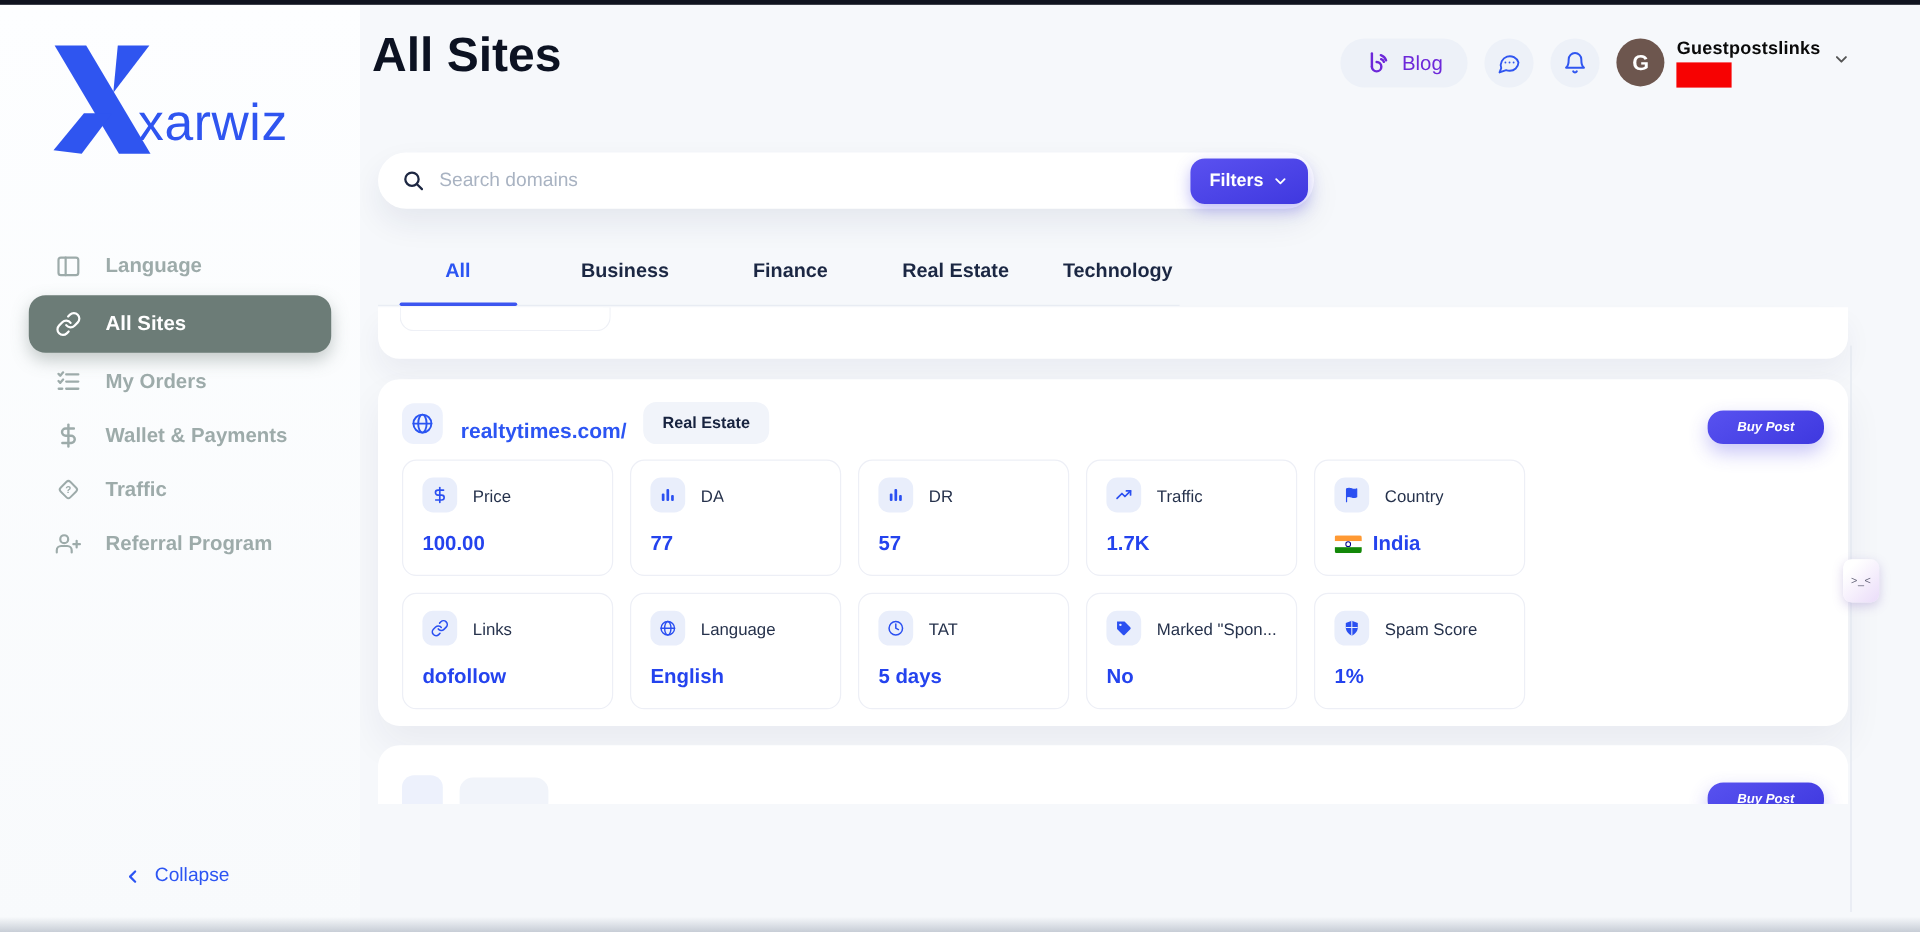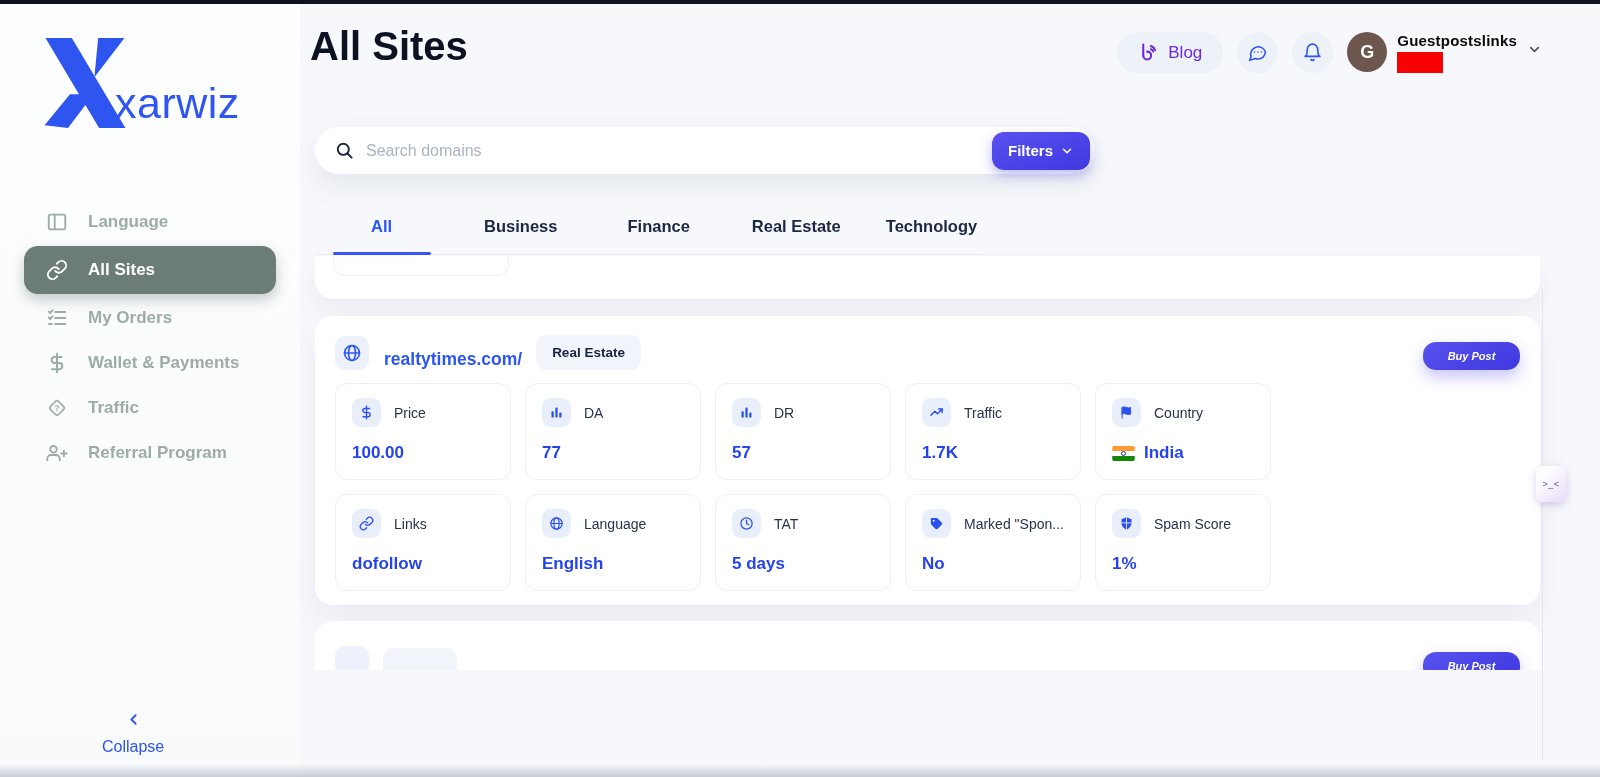--- a/index.html
+++ b/index.html
@@ -19,22 +19,22 @@
   .logo { position:absolute; top:32px; left:38px; display:flex; align-items:flex-end; cursor:pointer; }
   .logo-x svg { width:94px; height:94px; display:block; }
   .logo-text { color:#2f55f0; font-size:43px; font-weight:400; letter-spacing:.5px; margin-left:-17px; margin-bottom:2px; }
   .nav { position:absolute; top:194px; left:0; right:0; }
   .nav-item { display:flex; align-items:center; gap:20px; margin:3px 24px; padding:10px 0 10px 22px;
               border-radius:14px; color:#9dabaa; font-size:17px; font-weight:600; cursor:pointer; }
   .nav-ic { display:flex; }
   .nav-ic svg { width:22px; height:22px; }
   .nav-item.active { background:#6c7c77; color:#ffffff; padding-top:13px; padding-bottom:13px;
                      box-shadow:0 6px 14px rgba(90,105,100,.35); font-weight:700; }
-  .collapse { position:absolute; bottom:21px; left:102px; display:flex; align-items:center; gap:10px;
-              color:#2c55f3; font-size:16px; cursor:pointer;flex-direction:column; }
+  .collapse { position:absolute; bottom:38px; left:102px; display:flex; align-items:center; gap:10px;
+              color:#2c55f3; font-size:16px; cursor:pointer; }
   .collapse svg { width:17px; height:17px; }
 
   
   .main { position:absolute; left:300px; top:4px; right:0; bottom:0; }
   .page-title { position:absolute; left:10px; top:20px; font-size:40px; font-weight:800; color:#0c1222; }
 
   .top-right { position:absolute; top:28px; right:58px; display:flex; align-items:center; gap:14px; }
   .blog-pill { height:41px; padding:0 21px; border-radius:21px; background:#edf1f8; display:flex;
                align-items:center; gap:9px; color:#6d28d9; font-size:17px; cursor:pointer; }
   .blog-pill svg { width:21px; height:21px; }

